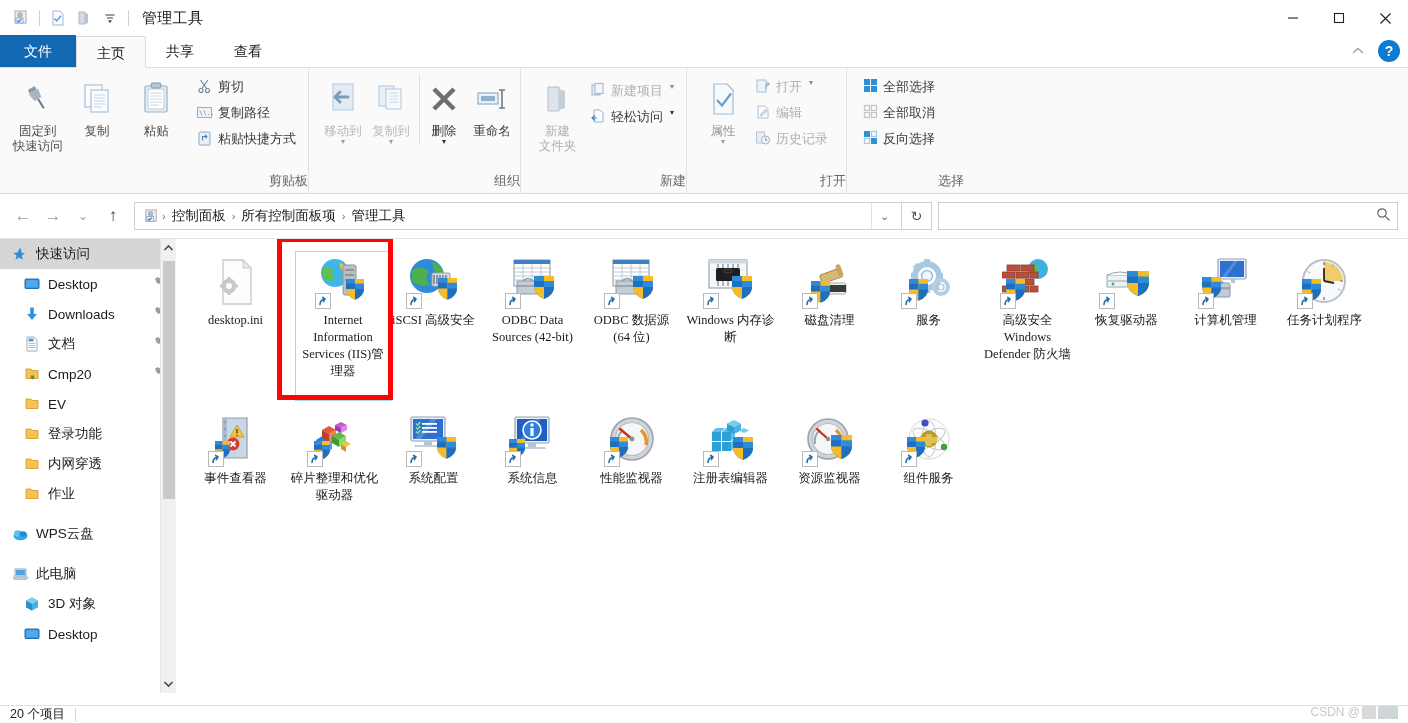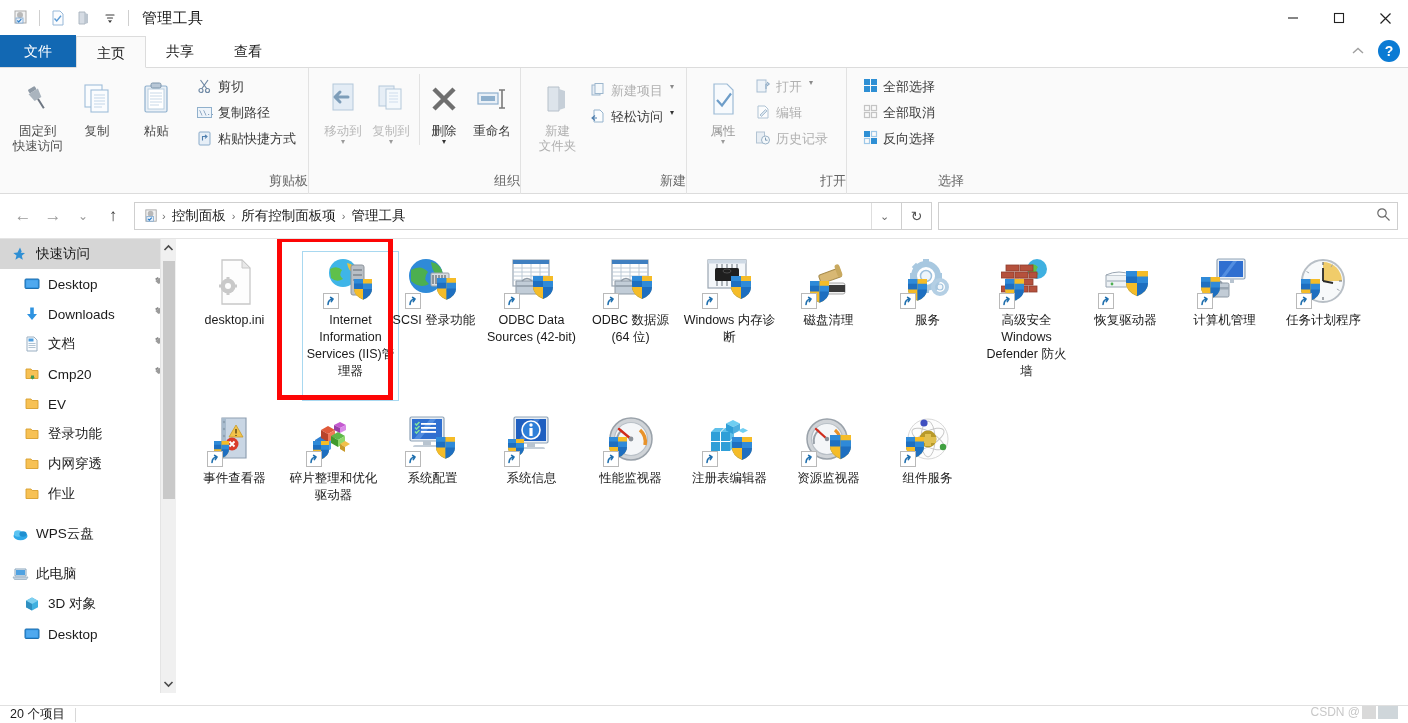--- a/index.html
+++ b/index.html
@@ -143,22 +143,22 @@
     background:#f0f0f0; border-left:1px solid #e4e4e4;
   }
   .sb-arrow { height:18px; display:flex;align-items:center;justify-content:center;color:#5a5a5a;font-size:9px; }
   .sb-thumb { position:absolute; left:2px; width:12px; background:#c9c9c9; border-radius:0; }
 
   
   .content { flex:1; position:relative; background:#fff; padding: 6px 0 0 10px; overflow:hidden; }
   .grid { display:flex; flex-wrap:wrap; align-content:flex-start; }
   .tile {
     width: 99px; height: 158px;
-    display:flex; flex-direction:column; 
-    padding-top: 6px; cursor:default; position:relative;
+    display:flex; flex-direction:column; align-items:center;
+    padding-top: 6px; cursor:default; position:relative;font-family:Liberation Serif, serif;
   }
   .tile-inner {
     width: 97px; min-height: 150px; border:1px solid transparent;
     display:flex; flex-direction:column; align-items:center; padding-top:4px;
   }
   .tile.sel .tile-inner { background:#ffffff; border:1px solid #a8d8f0;margin-left:17px; }
   .tile-icon {
     width: 52px; height:52px; position:relative;
     display:flex; align-items:center; justify-content:center;
     margin-bottom: 4px;
@@ -799,21 +799,21 @@
                     <path d="M0 11 h10 v11.6 q-10 -4.4 -10 -11.6 z" fill="#f5bc28"></path>
                     <path d="M10 11 h10 q0 8 -10 12 z" fill="#1e6fc0"></path>
                   </g>
                 </svg>
                 <span class="shortcut-arrow">
                   <svg width="12" height="12" viewBox="0 0 12 12">
                     <path d="M3 9.5 Q3.3 4.2 8 4 M8 4 l-2.4 -1.6 M8 4 l-1.7 2.6" stroke="#1f6fae" stroke-width="1.6" fill="none" stroke-linecap="round"></path>
                   </svg>
                 </span>
               </div>
-              <div class="tile-label">iSCSI 登录功能</div>
+              <div class="tile-label">iSCSI 高级安全</div>
             </div>
           </div>
           <div class="tile">
             <div class="tile-inner">
               <div class="tile-icon">
                 <svg width="52" height="50" viewBox="0 0 52 50">
                   <rect x="7" y="3" width="36" height="26" fill="#fefefe" stroke="#9aa6b2" stroke-width="1.2"></rect>
                   <rect x="7" y="3" width="36" height="4" fill="#3f7fc0"></rect>
                   <g stroke="#b8c6d4" stroke-width=".9" fill="none">
                     <path d="M7 11 h36 M7 15 h36 M7 19 h36 M7 23 h36 M16 7 v22 M25 7 v22 M34 7 v22"></path>

